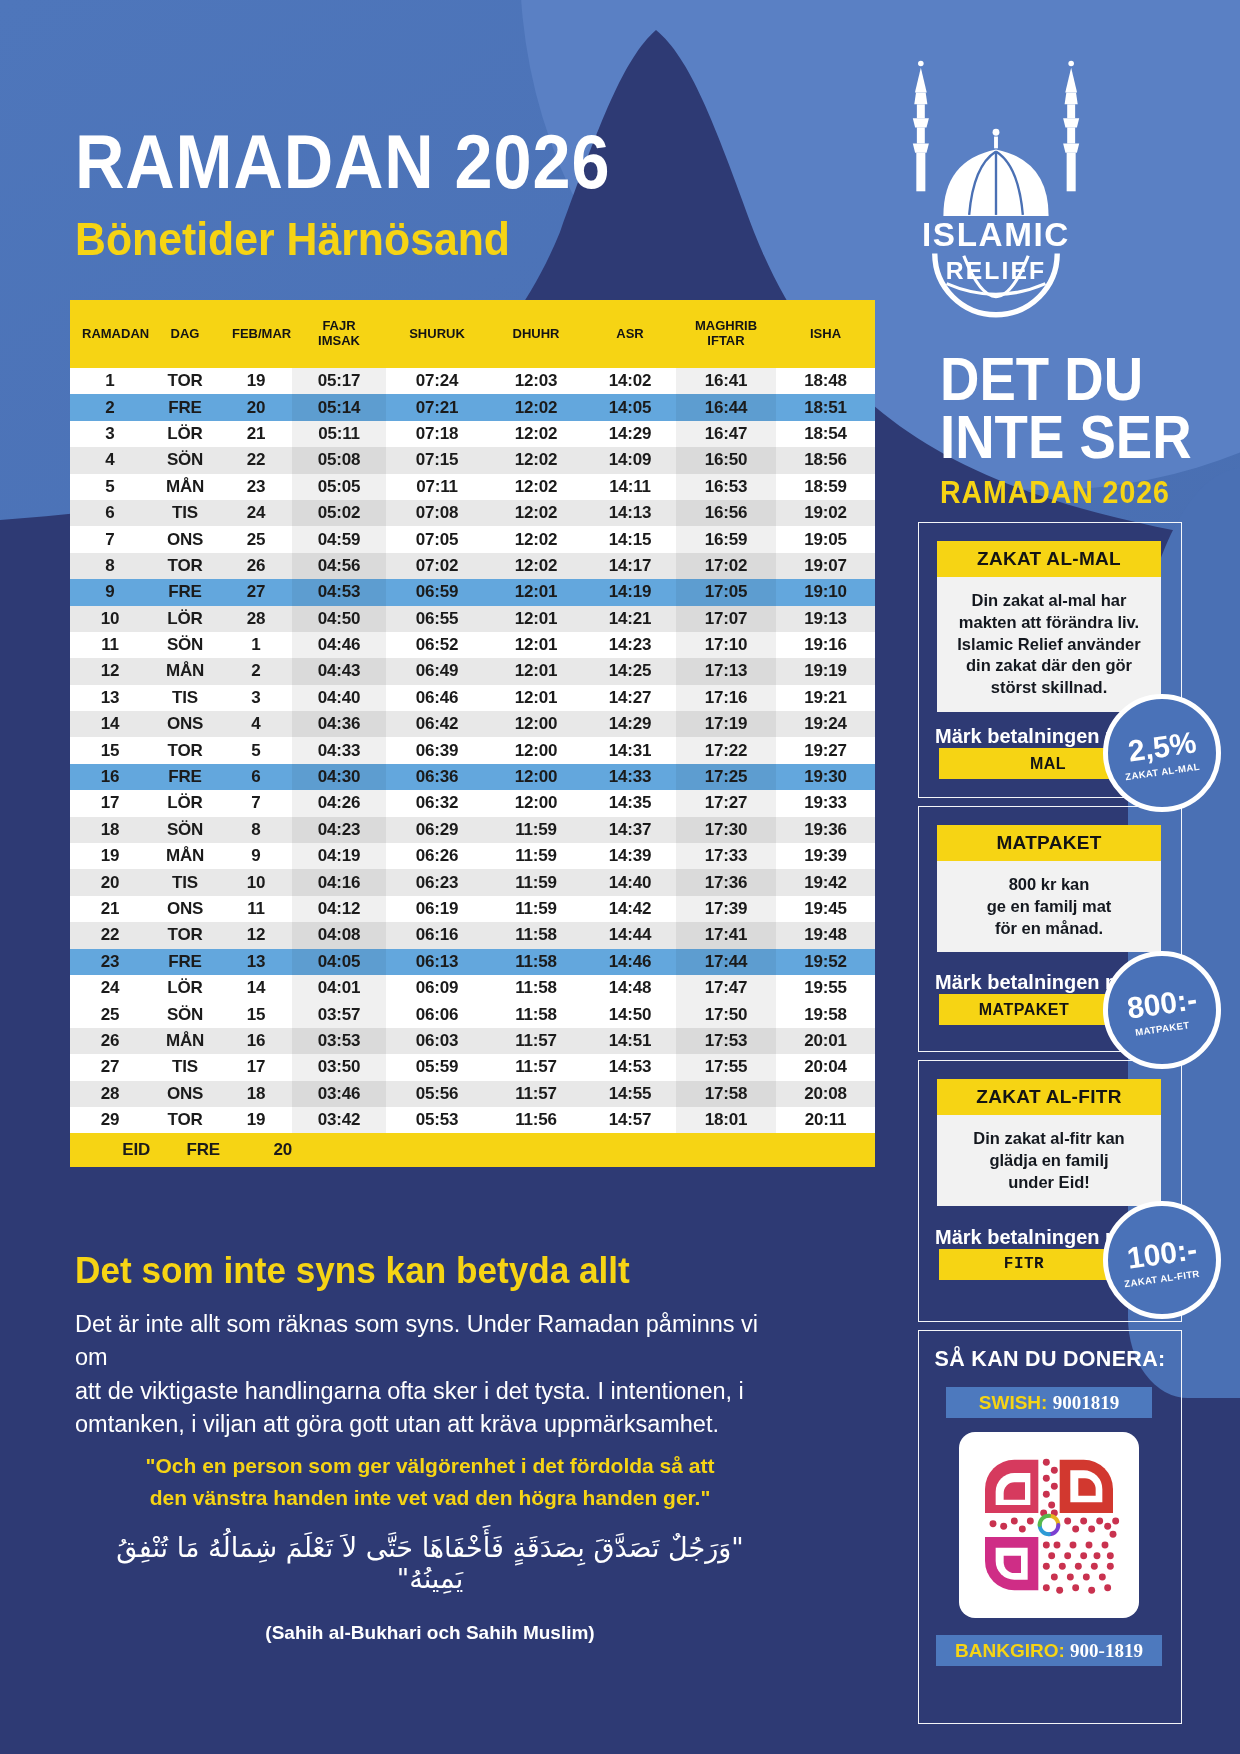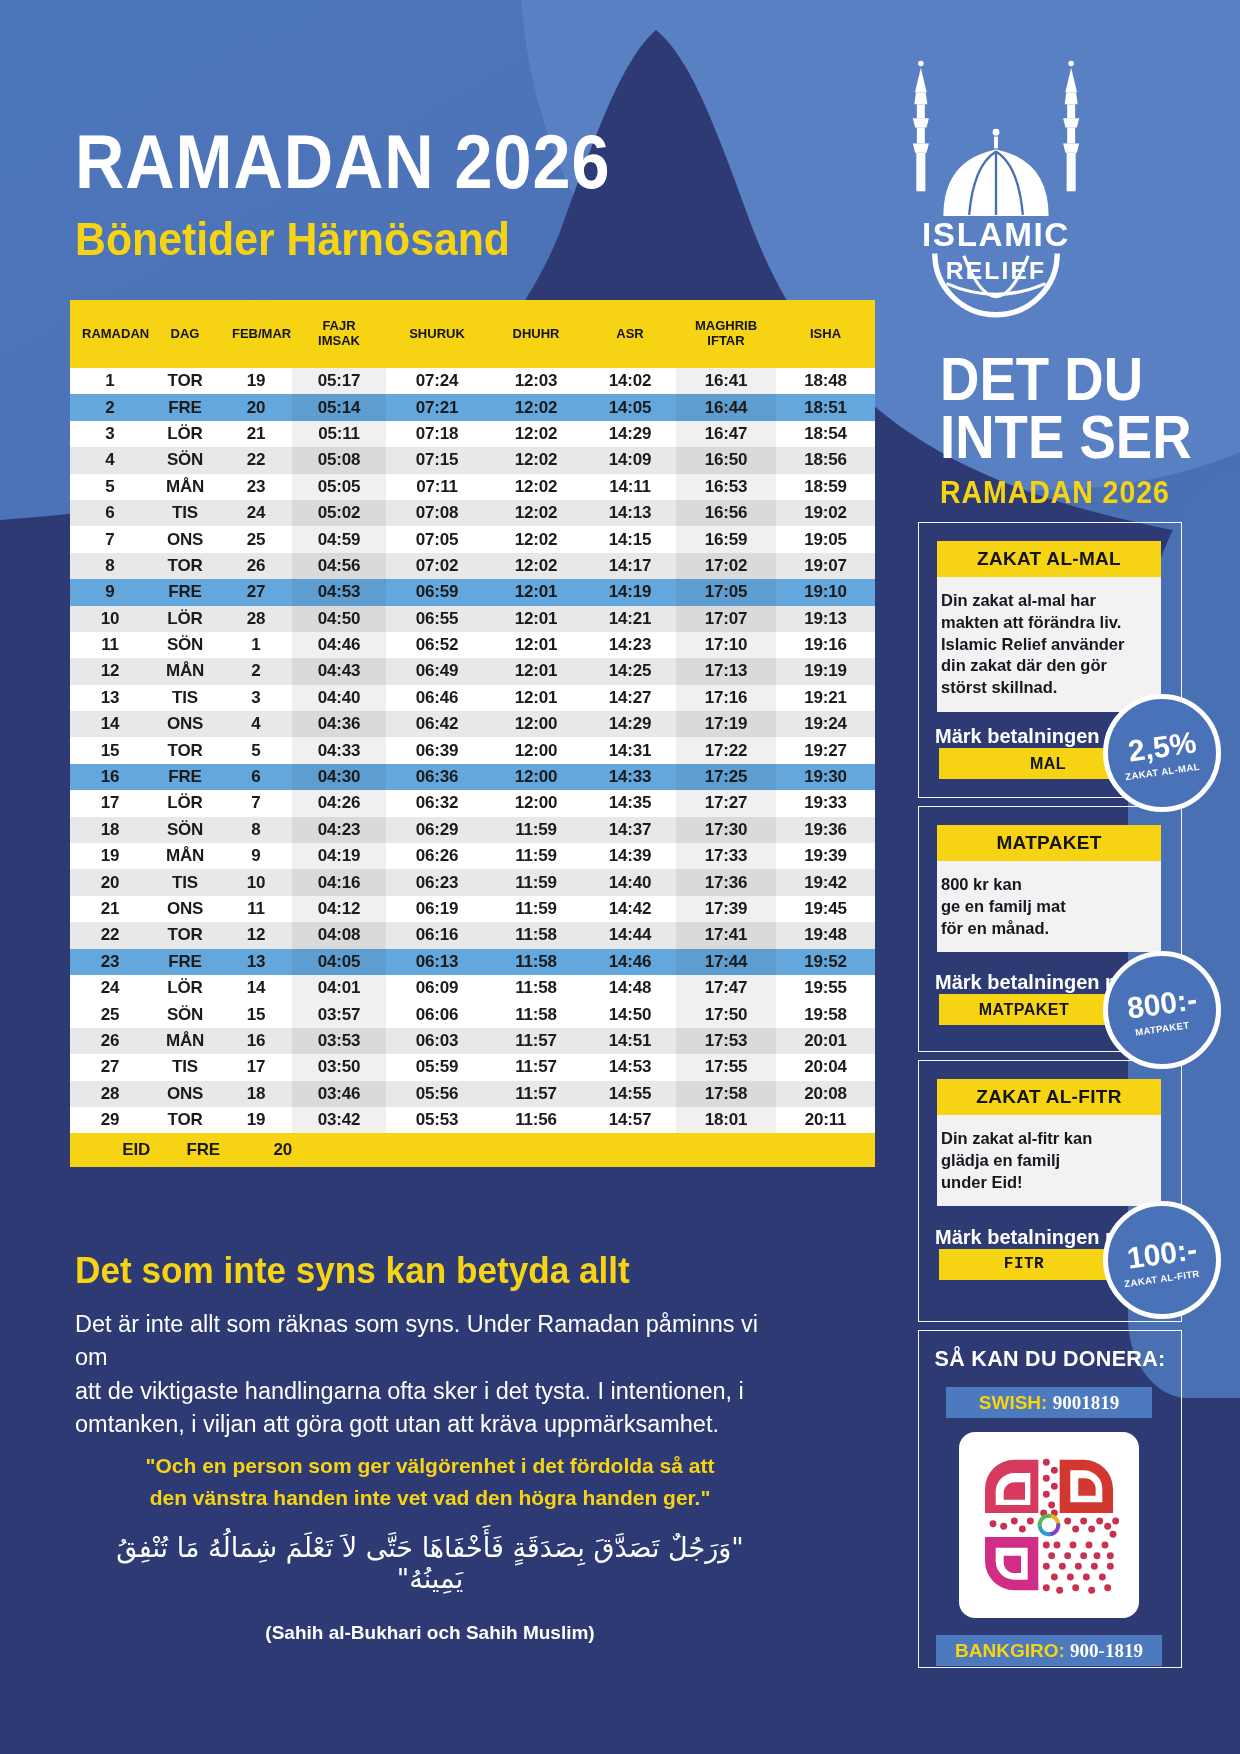--- a/index.html
+++ b/index.html
@@ -52,26 +52,26 @@
   .f-arabic{position:absolute; left:80px; top:1532px; width:700px; text-align:center;
     color:#ffffff; font-size:27px; direction:rtl; font-family:"DejaVu Sans",sans-serif;}
   .f-attrib{position:absolute; left:80px; top:1622px; width:700px; text-align:center;
     color:#ffffff; font-size:19px; font-weight:600;}
   
   .section{position:absolute; left:918px; width:264px; border:1.5px solid rgba(255,255,255,.95);
     box-sizing:border-box;}
   .s1{top:522px; height:276px;}
   .s2{top:806px; height:246px;}
   .s3{top:1060px; height:262px;}
-  .s4{top:1330px; height:338px;}
+  .s4{top:1330px; height:394px;}
   .card-title{position:absolute; left:18px; top:18px; width:224px; height:36px;
     background:#f6d414; color:#141414; font-size:19px; font-weight:800; text-align:center;
     line-height:36px; letter-spacing:.3px;}
   .card-body{position:absolute; left:18px; top:54px; width:224px; background:#f2f2f2;
-    color:#14181f; font-size:16.5px; font-weight:700; text-align:left; line-height:1.32;
+    color:#14181f; font-size:16.5px; font-weight:700; text-align:center; line-height:1.32;
     padding:13px 4px; box-sizing:border-box; white-space:pre-line;}
   .mark-label{position:absolute; left:16px; color:#ffffff; font-size:20px; font-weight:700;}
   .pay-btn{position:absolute; left:20px; width:170px; height:31px; background:#f6d414;
     color:#141414; font-size:16px; font-weight:800; text-align:center; line-height:31px;
     letter-spacing:.5px;}
   .s1 .mark-label{top:202px;} .s1 .pay-btn{top:225px;padding-left:24px;}
   .s2 .mark-label{top:164px;} .s2 .pay-btn{top:187px;}
   .s3 .mark-label{top:165px;} .s3 .pay-btn{top:188px;font-family:Liberation Mono, monospace;}
   
   .badge{position:absolute; width:118px; height:118px; border-radius:50%;

